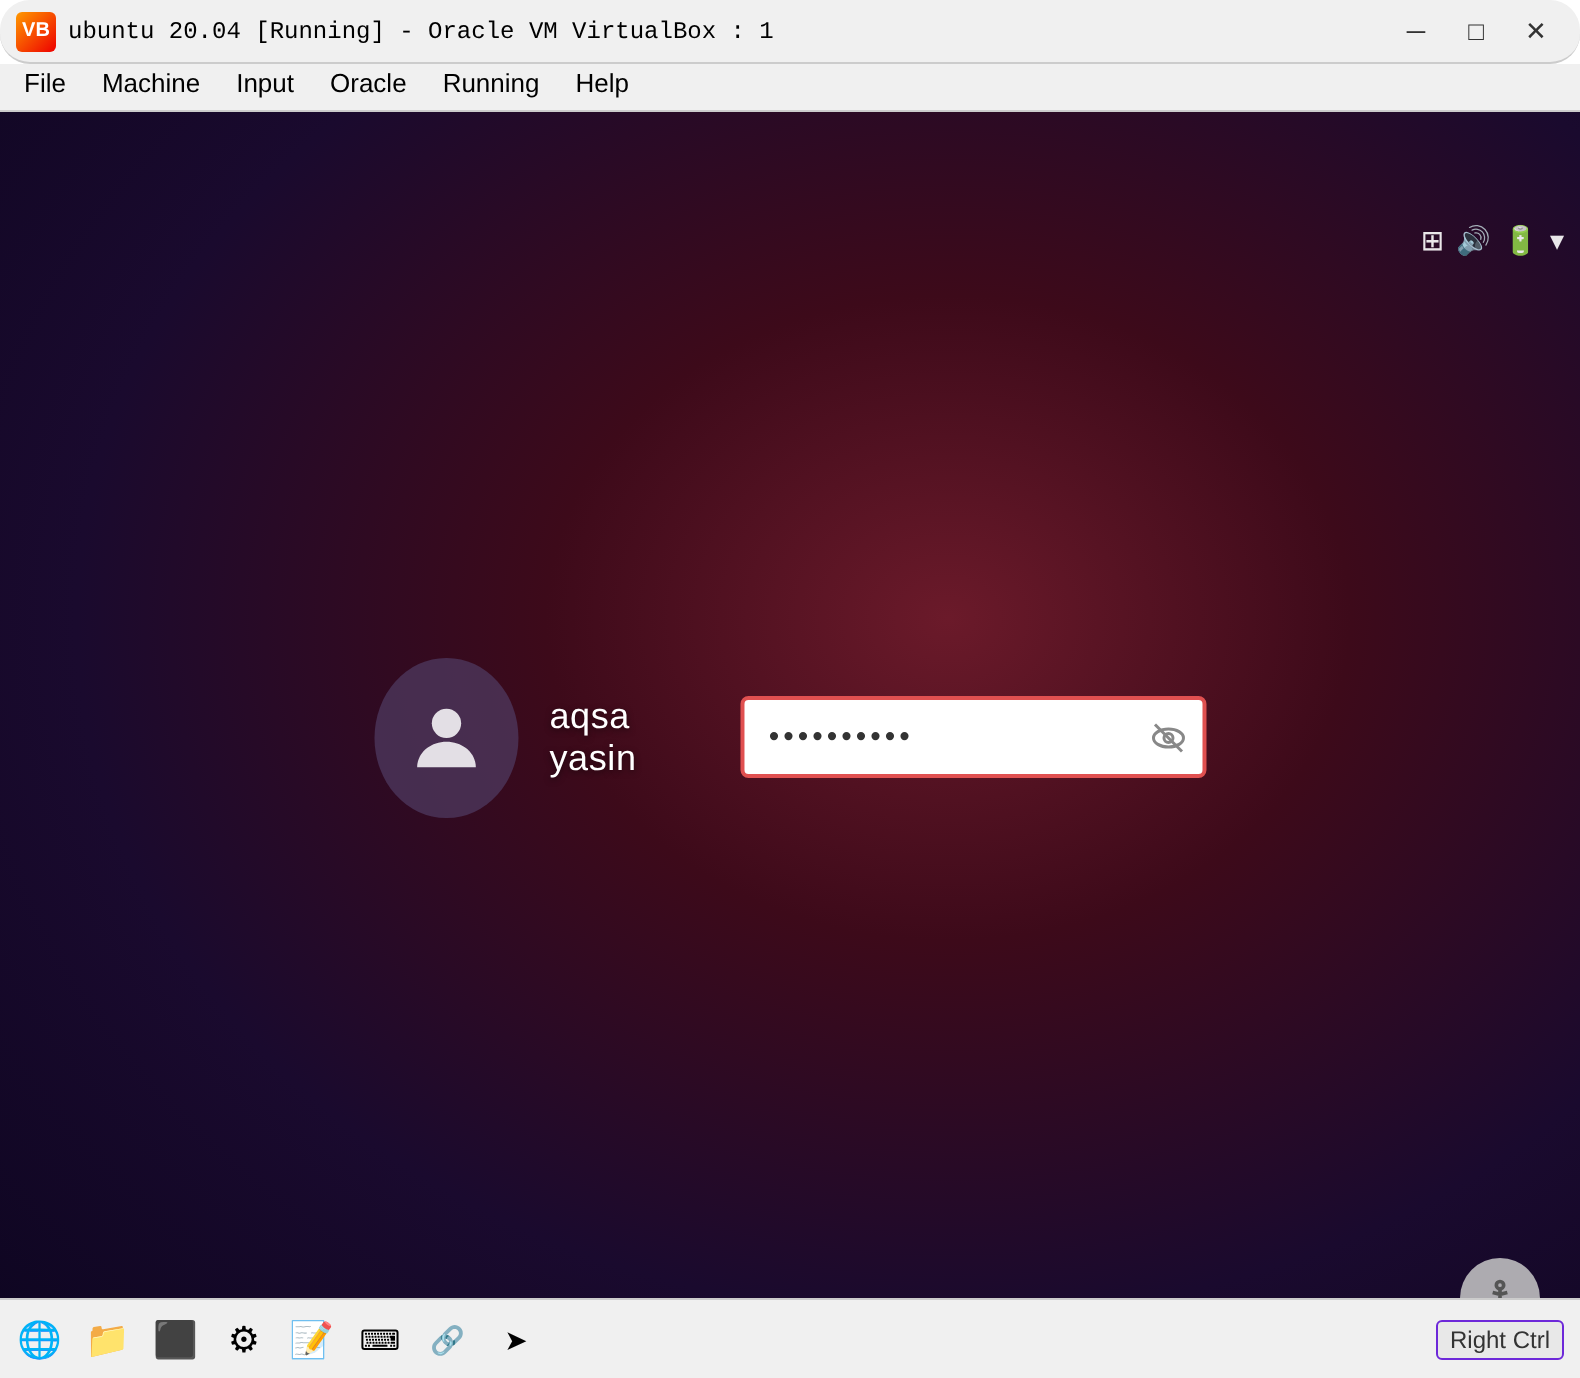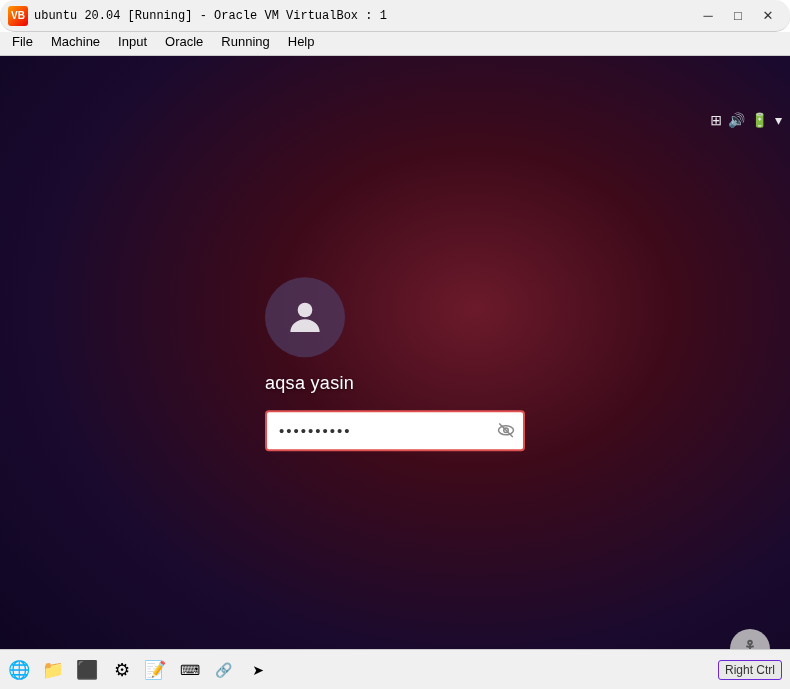--- a/index.html
+++ b/index.html
@@ -113,22 +113,22 @@
       overflow: hidden;
     }
 
     
     #login-container {
       position: absolute;
       top: 50%;
       left: 50%;
       transform: translate(-50%, -55%);
       display: flex;
-      flex-direction: column;
-      align-items: flex-start;
+      flex-direction: row;
+      align-items: center;
       gap: 16px;
     }
 
     
     #avatar-circle {
       width: 80px;
       height: 80px;
       border-radius: 50%;
       background: rgba(80, 60, 100, 0.7);
       display: flex;

